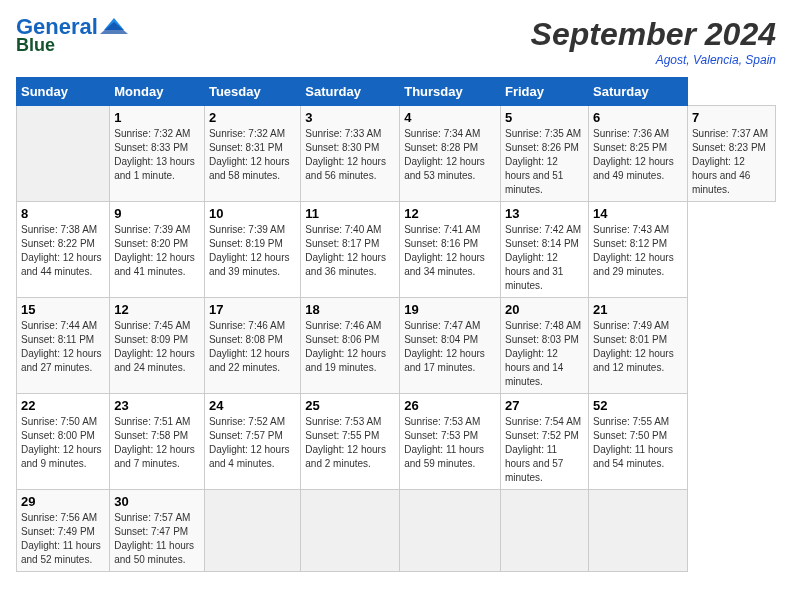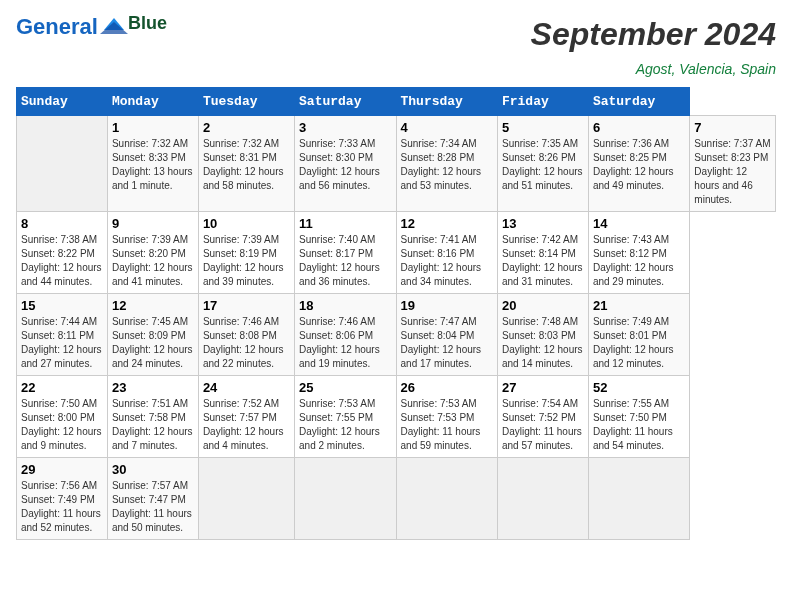--- a/index.html
+++ b/index.html
@@ -11,57 +11,55 @@
       padding: 16px;
     }
     .header-area {
       display: flex;
       justify-content: space-between;
       align-items: flex-start;
       margin-bottom: 10px;
     }
     .logo {
       display: flex;
-      flex-direction: row;
+      flex-direction: column;
       align-items: flex-start;
     }
     .logo-text {
       font-size: 22px;
       font-weight: bold;
       color: #333;
       line-height: 1;
     }
     .logo-text span.blue { color: #1565C0; }
     .title-area {
       text-align: right;
       font-style: italic;
     }
     .title-area h1 {
       font-size: 32px;
       font-weight: bold;
       color: #333;
     }
     .title-area p {
-      font-size: 14px;
-      color: #15803d;
-      margin-top: 8px;
+      font-size: 12px;
+      color: #1d4ed8;
     }
     table {
       width: 100%;
       border-collapse: collapse;
       font-size: 11px;
     }
     thead tr th {
       background: #1565C0;
       color: #fff;
       padding: 6px 4px;
       text-align: left;
       font-size: 13px;
       border: 1px solid #1565C0;
-      font-family: Liberation Mono, monospace;
     }
     tbody tr td {
       border: 1px solid #ccc;
       vertical-align: top;
       padding: 4px;
       min-height: 70px;
       background: #fff;
     }
     tbody tr:nth-child(odd) td {
       background: #f9f9f9;

